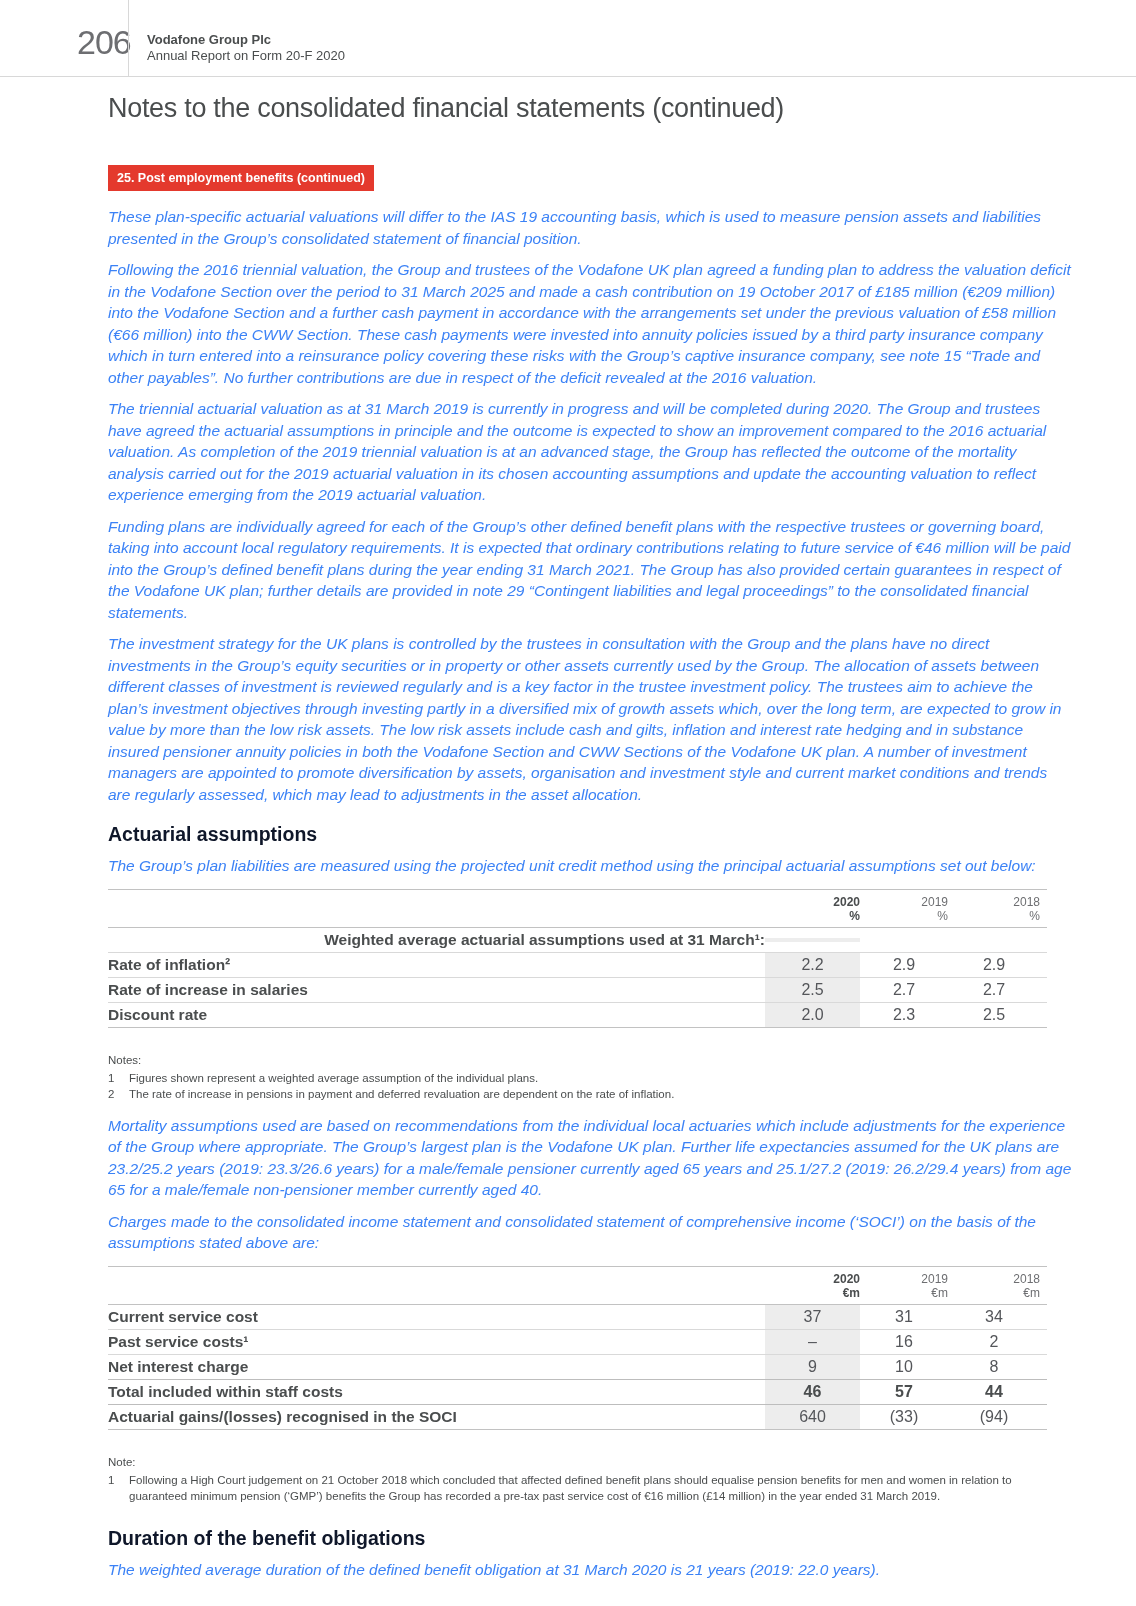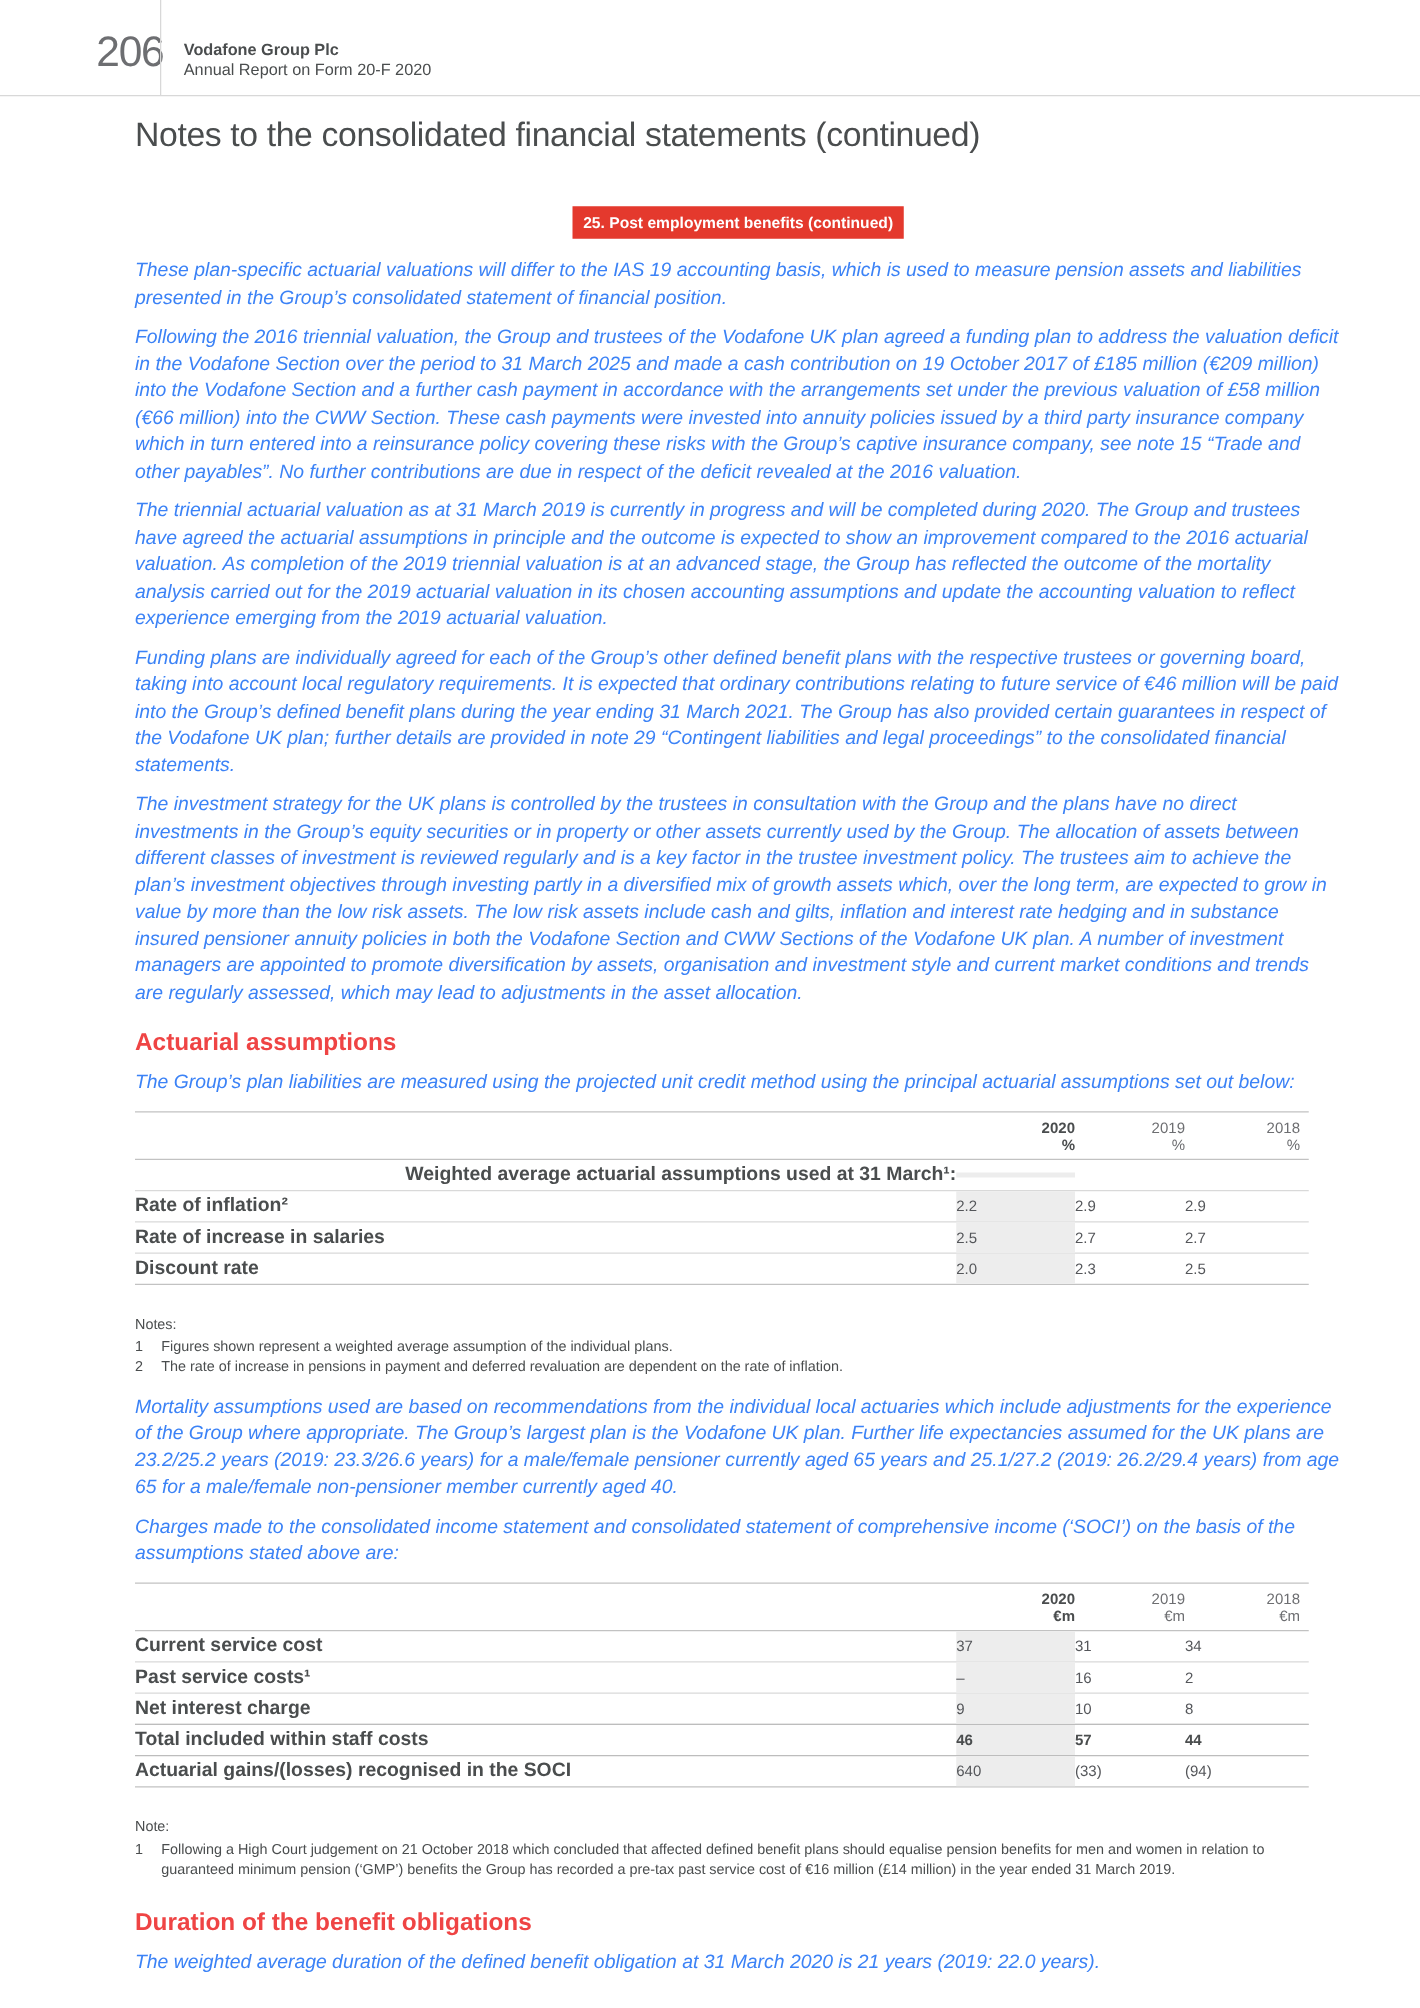--- a/index.html
+++ b/index.html
@@ -10,39 +10,39 @@
   }
   
   .header{position:relative;height:76px;border-bottom:1px solid #d8d8d8;}
   .vline{position:absolute;left:128px;top:0;width:1px;height:76px;background:#d8d8d8;}
   .pnum{position:absolute;left:77px;top:24px;font-size:34px;line-height:36px;color:#6d6e71;letter-spacing:-1px;}
   .company{position:absolute;left:147px;top:32px;font-size:13px;line-height:16px;color:#4a4d4e;}
   .company .name{font-weight:bold;}
   
   .content{padding:0 63px;margin-left:45px;}
   .page-title{margin:16px 0 0;font-size:27px;line-height:31px;font-weight:400;color:#4a4d4e;letter-spacing:-0.3px;}
-  .badge-row{margin:41px 0 15px;text-align:center;}
+  .badge-row{margin:41px 0 15px;}
   .badge{display:inline-block;background:#e4392d;color:#ffffff;font-size:12.5px;font-weight:bold;
          padding:6px 9px 5px 9px;line-height:15px;}
   p{margin:0 0 10px;font-size:15.5px;line-height:21.5px;color:#3b82f6;font-style:italic;}
-  .sec-heading{margin:17px 0 9px;font-size:19.5px;line-height:24px;font-weight:bold;color:#ef4444;}
+  .sec-heading{margin:17px 0 9px;font-size:19.5px;line-height:24px;font-weight:bold;color:#0f172a;}
   
   .fin-table{margin:12px 0 0;width:939px;}
   .t-head{display:flex;align-items:flex-end;border-top:1px solid #c2c2c2;border-bottom:1px solid #c2c2c2;
           padding:5px 7px 4px 0;justify-content:space-between;}
   .t-head .hc{text-align:right;font-size:12px;line-height:14px;color:#6d6e71;}
   .t-head .hc .yr,.t-head .hc .un{display:block;}
   .t-head .hc.cur{color:#4a4d4e;font-weight:bold;}
   .t-label{flex:1;min-width:0;}
   .c1{width:95px;}
   .c2{width:88px;}
   .c3{width:92px;}
   .t-row{display:flex;align-items:center;border-bottom:1px solid #d9d9d9;padding-right:7px;}
   .t-row .t-label{font-size:15.5px;line-height:20px;padding:2px 0 2px;font-weight:bold;}
-  .t-row .t-v{text-align:left;font-size:12px;line-height:20px;padding:2px 0 2px;color:#54565a;}
+  .t-row .t-v{text-align:center;font-size:16px;line-height:20px;padding:2px 0 2px;color:#54565a;}
   .t-row .t-v.c1{background:#ededed;}
   .t-row.sect .t-label{font-weight:bold;text-align:right;}
   .t-row.total{border-top:1px solid #bdbdbd;border-bottom:1px solid #bdbdbd;margin-top:-1px;}
   .t-row.total .t-label,.t-row.total .t-v{font-weight:bold;color:#4a4d4e;}
   .t-row.last{border-bottom:1px solid #c2c2c2;}
   
   .notes{margin-top:24px;font-size:11.5px;line-height:16px;color:#4a4d4e;}
   .notes .nlabel{margin-bottom:2px;}
   .note-row{display:flex;}
   .note-row .nn{width:21px;flex:none;}

